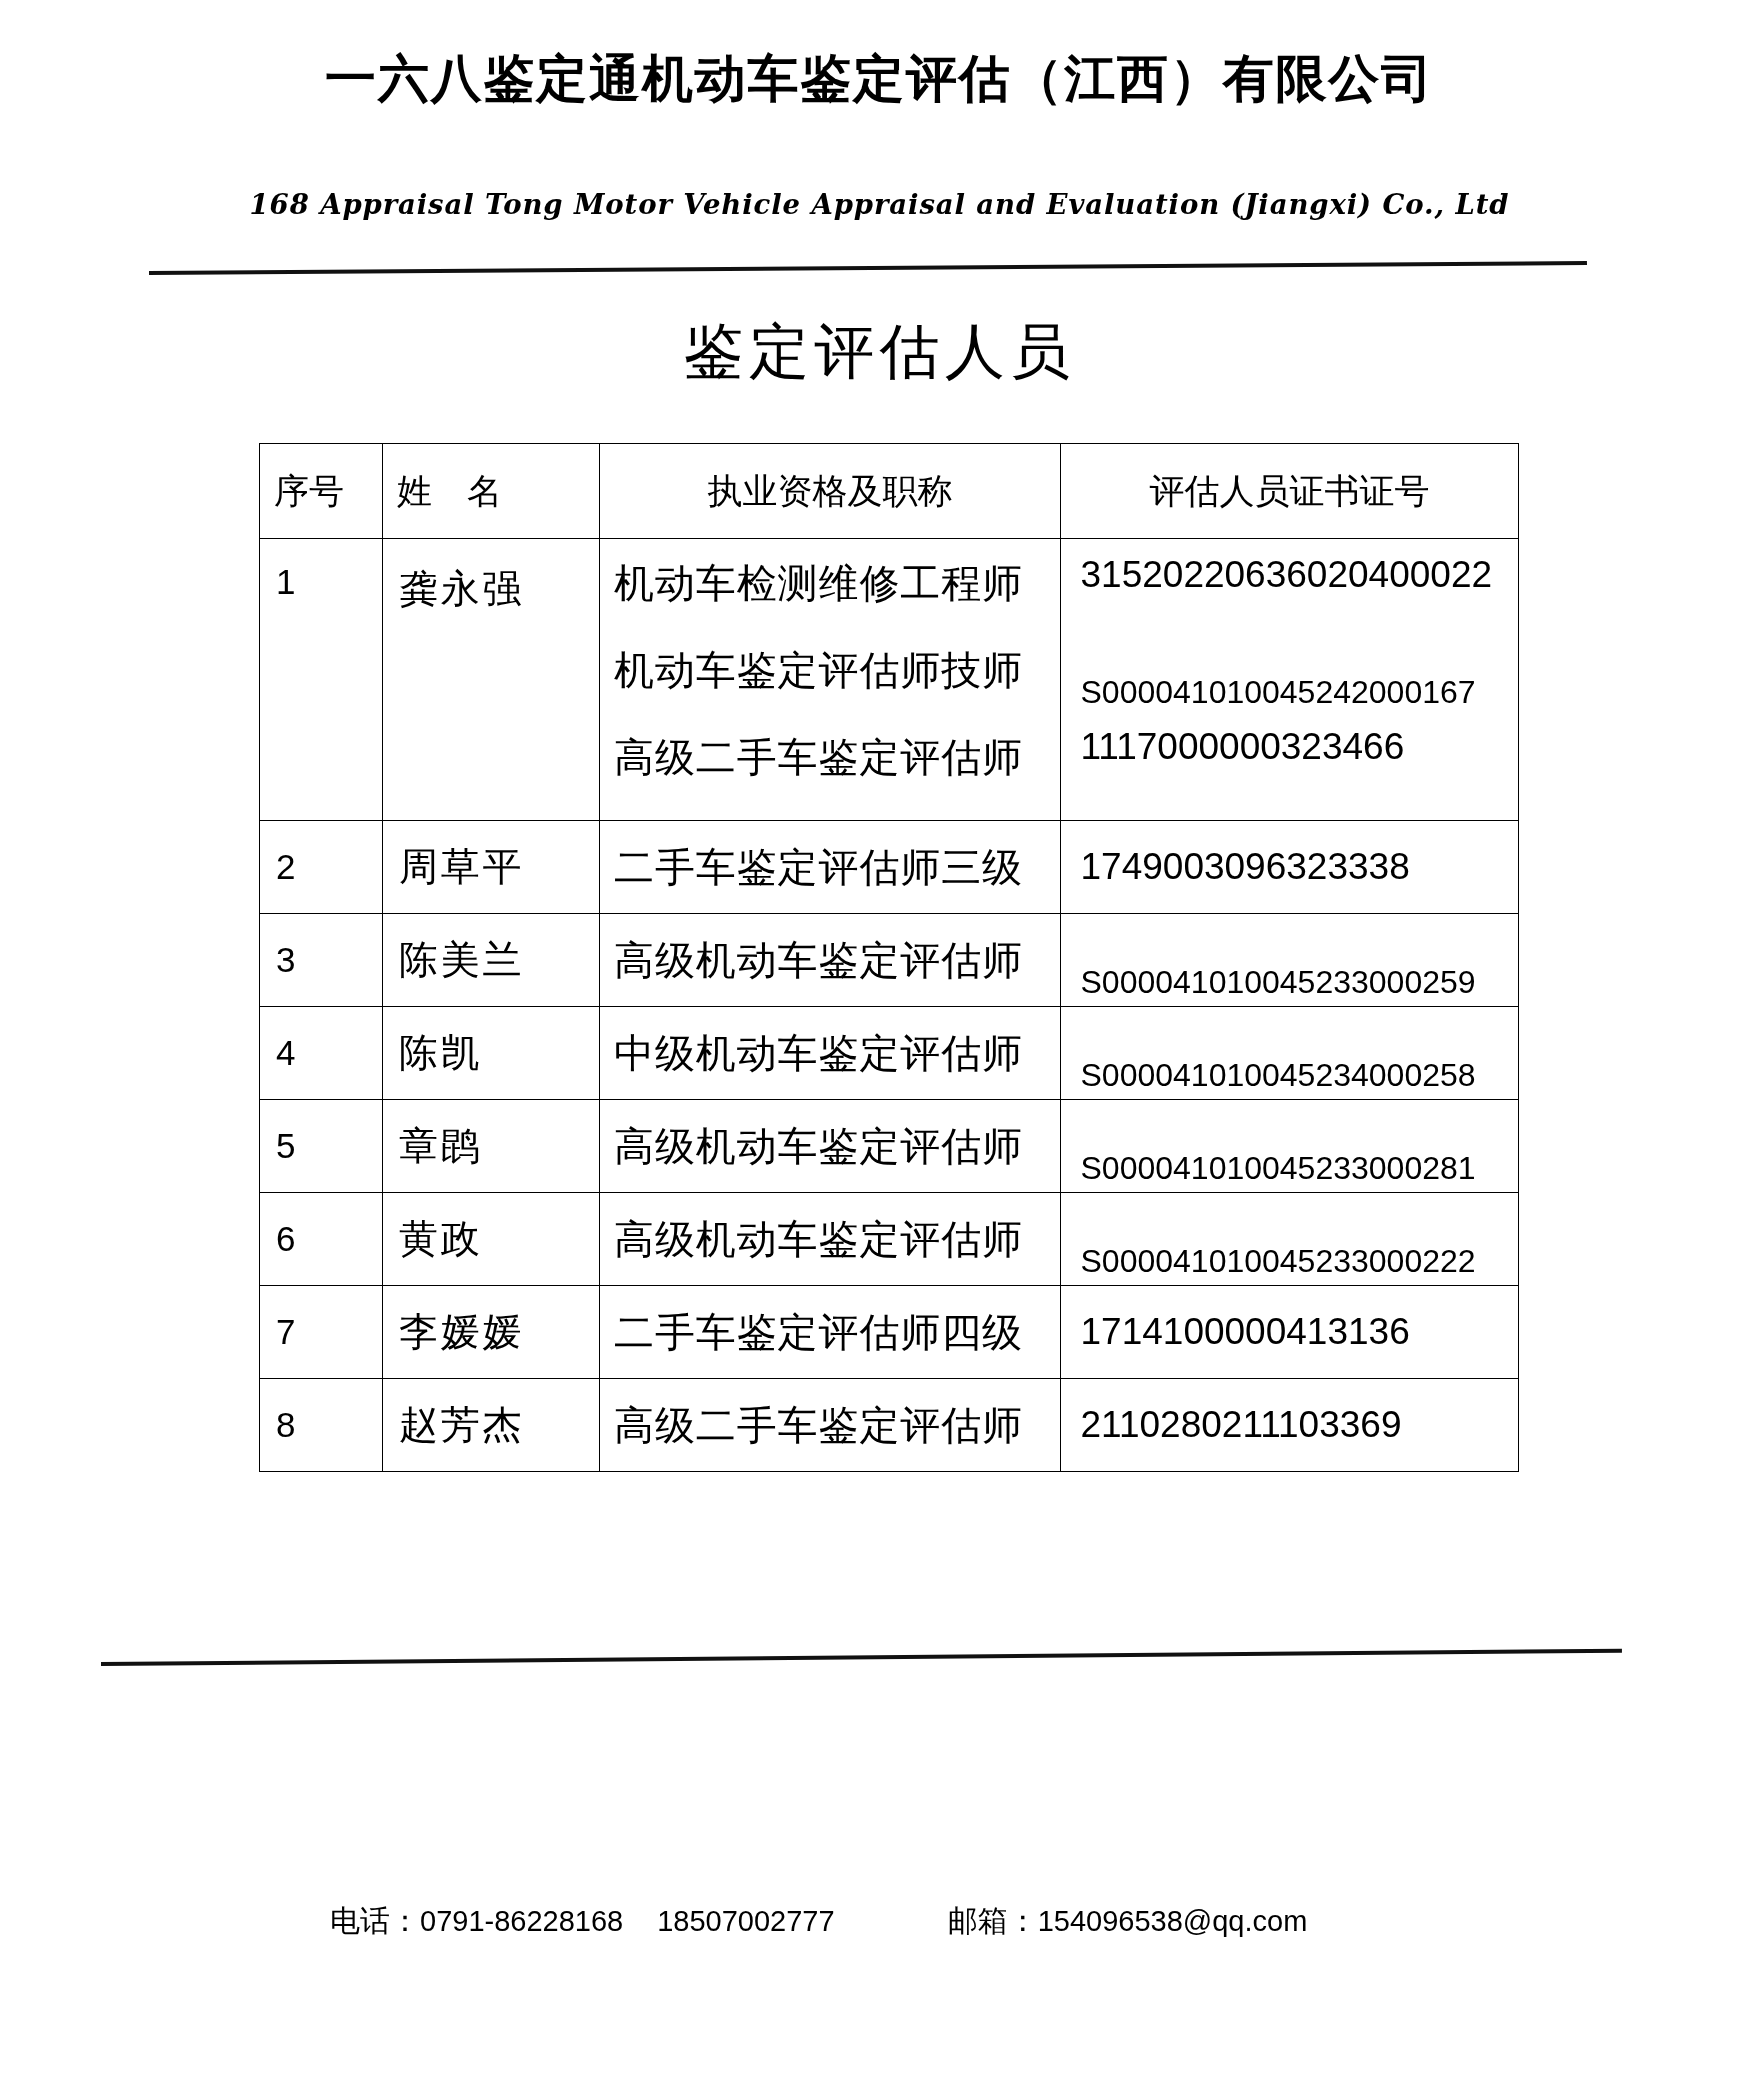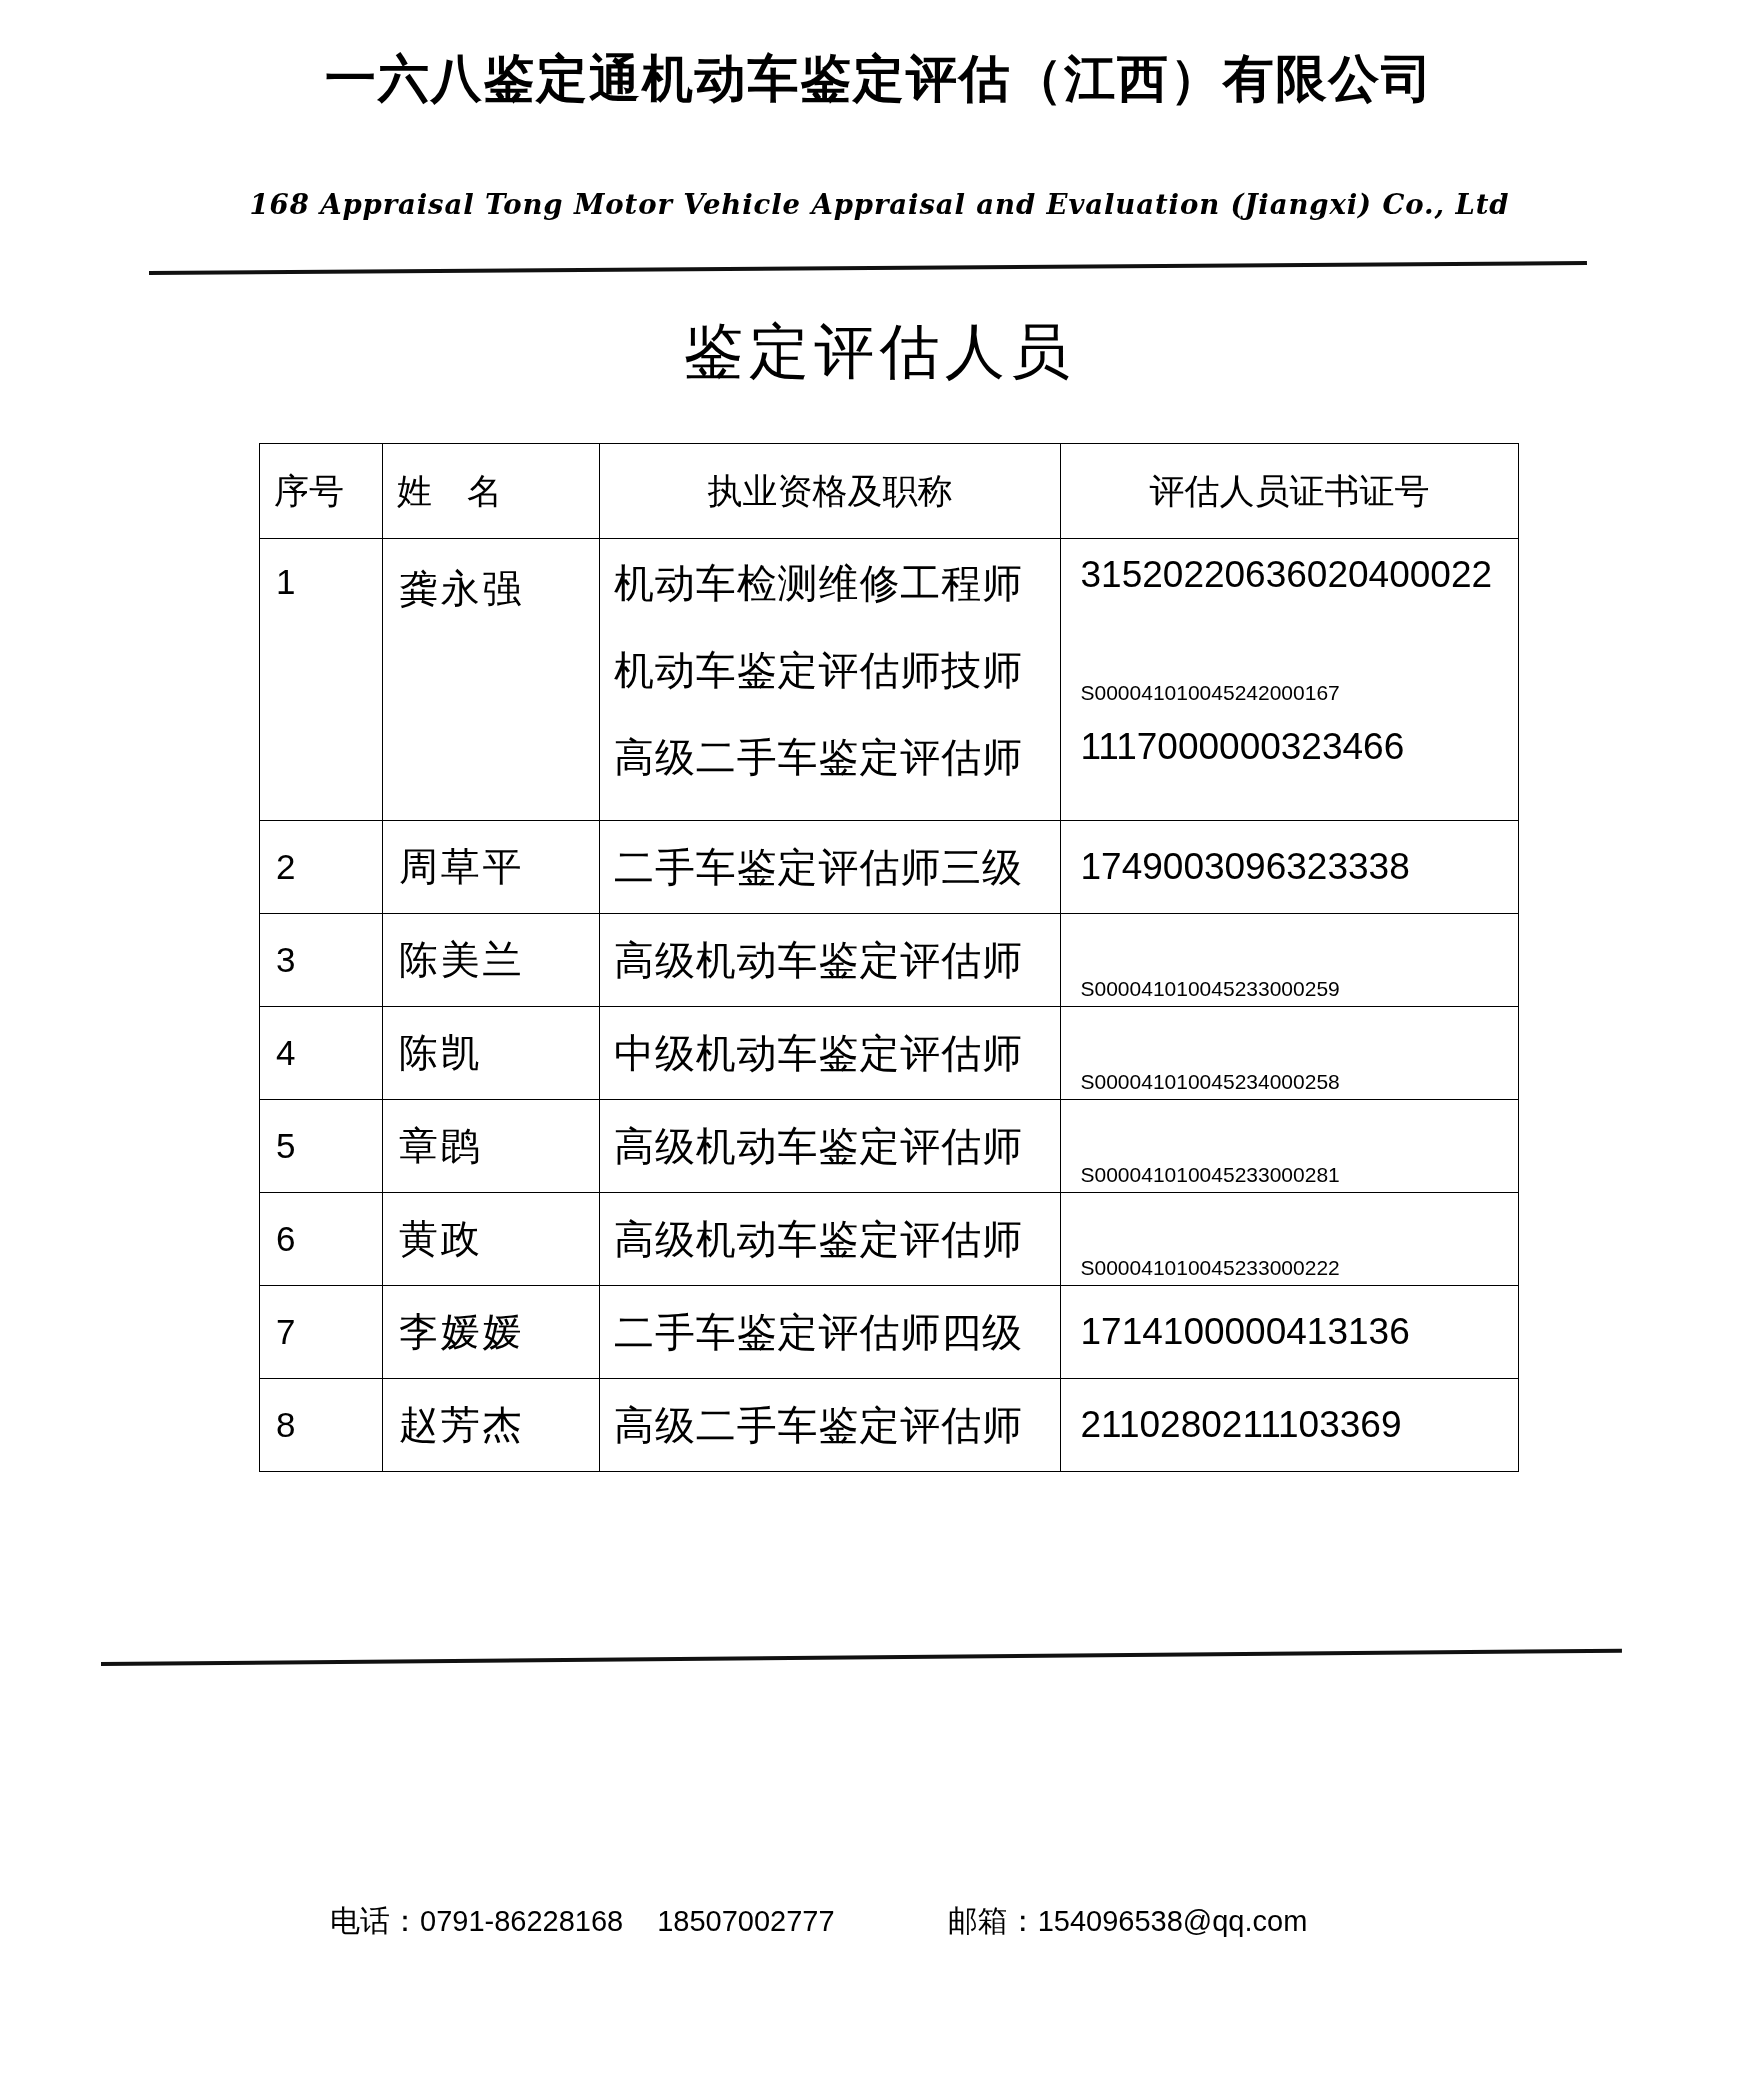--- a/index.html
+++ b/index.html
@@ -38,21 +38,21 @@
   tr.rn{height:93px;}
   th{font-weight:normal;font-size:35px;vertical-align:middle;}
   th.h-no,th.h-name{text-align:left;padding-left:14px;}
   th.h-qual,th.h-cert{text-align:center;}
   td{vertical-align:middle;}
   .c-no{font-family:"Liberation Sans","DejaVu Sans",sans-serif;font-size:35px;padding-left:16px;}
   .c-name{font-size:39px;letter-spacing:2.7px;padding-left:16px;}
   .c-qual{font-size:40px;letter-spacing:0.9px;padding-left:14px;}
   .c-cert{font-family:"Liberation Sans","DejaVu Sans",sans-serif;padding-left:19.5px;}
   .cert-big{font-size:37px;}
-  .cert-small{font-size:21px;}
+  .cert-small{font-size:32px;}
   td.cert-bottom{vertical-align:bottom;padding-bottom:5.3px;}
   
   tr.r1 td{vertical-align:top;}
   tr.r1 .c-no,tr.r1 .c-name{padding-top:23px;}
   .qline{height:87px;display:flex;align-items:center;}
   .cline1{margin-top:12.4px;line-height:46px;}
   .cline2{margin-top:76px;line-height:37px;}
   .cline3{margin-top:12.4px;line-height:46px;}
   
   .rule-bottom{

